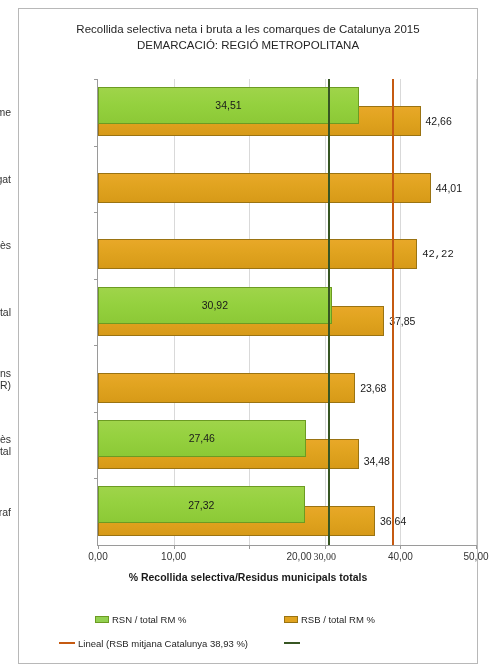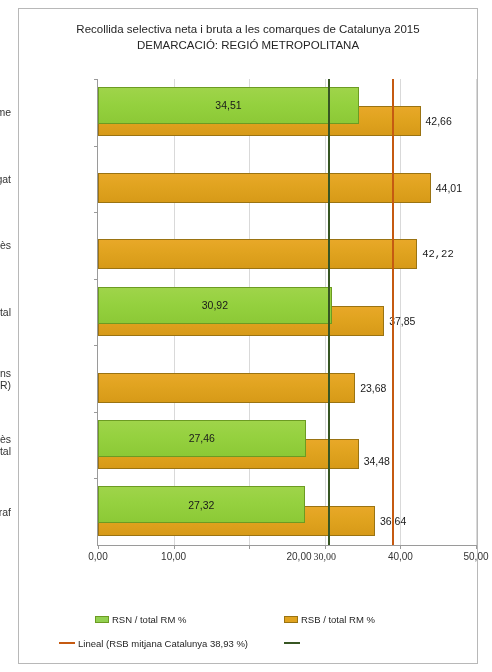--- a/index.html
+++ b/index.html
@@ -148,20 +148,21 @@
   <div id="cat-layer">
       <div class="cat-label-box" style="top: 27.2857px;">Maresme</div>
       <div class="cat-label-box" style="top: 93.8571px;">Baix Llobregat</div>
       <div class="cat-label-box" style="top: 160.429px;">Alt Penedès</div>
       <div class="cat-label-box" style="top: 227px;">Vallès Oriental</div>
       <div class="cat-label-box" style="top: 287.571px;">AMB (abans EMSHTR)</div>
       <div class="cat-label-box" style="top: 354.143px;">Vallès Occidental</div>
       <div class="cat-label-box" style="top: 426.714px;">Garraf</div>
     </div>
 
+  <div id="xaxis-title">% Recollida selectiva/Residus municipals totals</div>
 
   <div id="legend">
       <div class="legend-item" style="left: 0px; top: 0px; margin-left: 36px;"><span class="legend-swatch" style="background: rgb(146, 208, 80); border-color: rgb(108, 155, 34);"></span><span class="legend-text">RSN / total RM %</span></div>
       <div class="legend-item" style="left: 225px; top: 0px;"><span class="legend-swatch" style="background: rgb(224, 163, 31); border-color: rgb(154, 115, 18);"></span><span class="legend-text">RSB / total RM %</span></div>
       <div class="legend-item" style="left: 0px; top: 24px;"><span class="legend-line" style="background: rgb(197, 90, 17);"></span><span class="legend-text">Lineal (RSB mitjana Catalunya 38,93 %)</span></div>
       <div class="legend-item" style="left: 225px; top: 24px;"><span class="legend-line" style="background: rgb(55, 86, 35);"></span></div>
     </div>
 
 </div>
 

